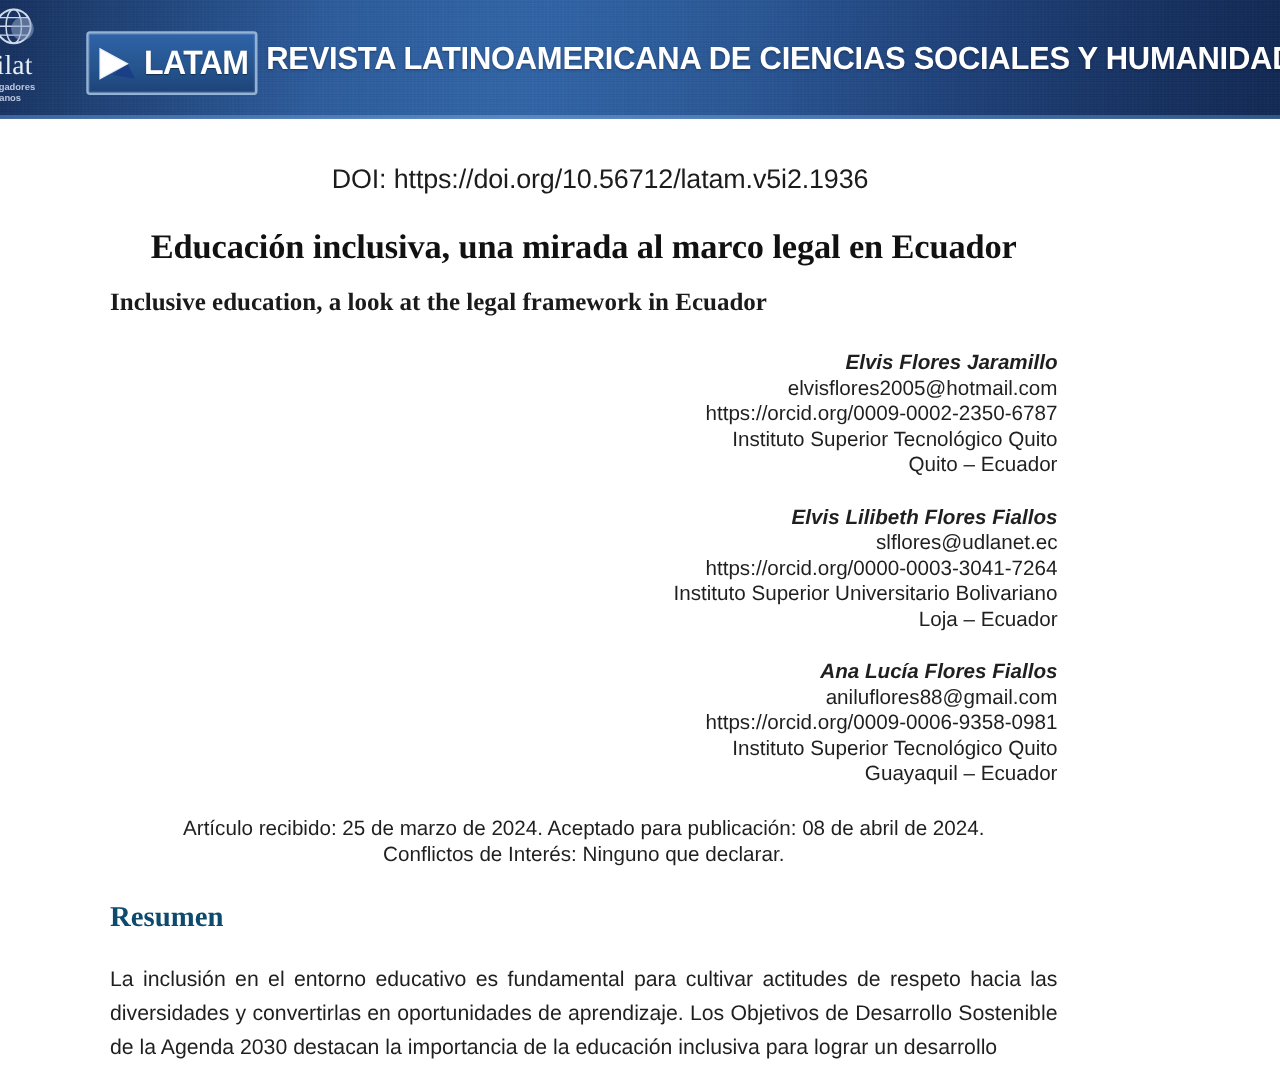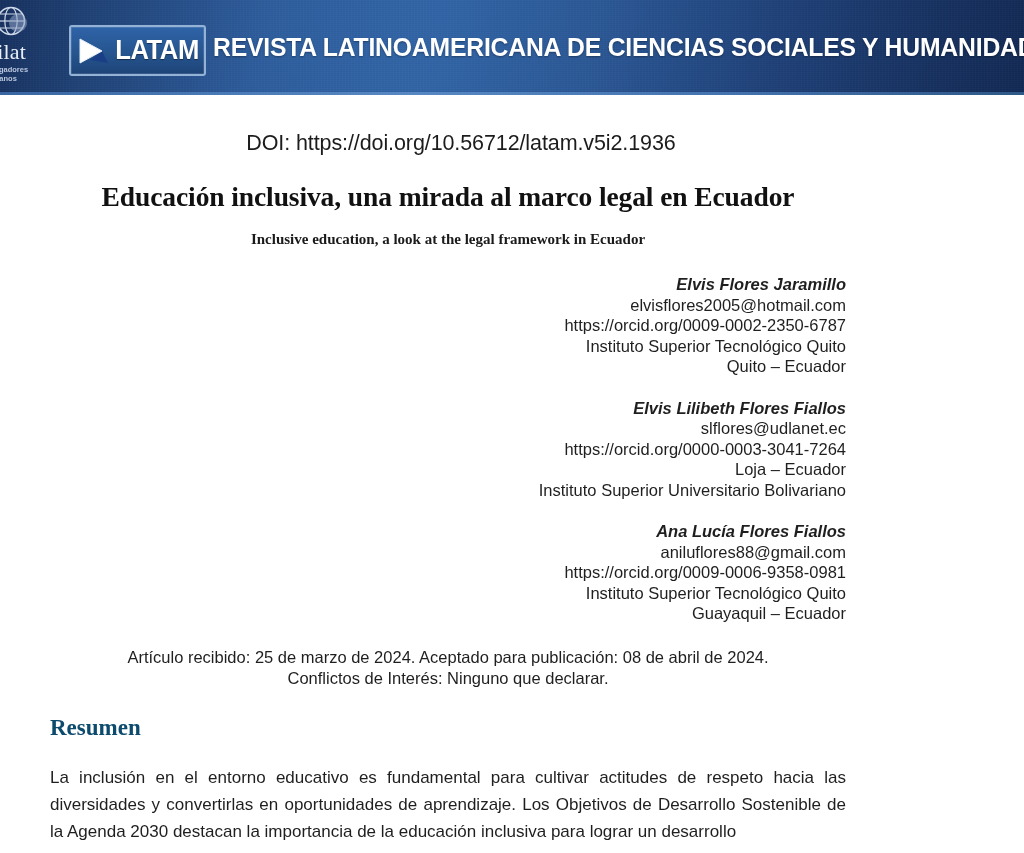--- a/index.html
+++ b/index.html
@@ -138,21 +138,21 @@
     text-shadow: 0 1px 2px rgba(0,0,0,.35);
     transform: scaleX(.97);
     transform-origin: left center;
   }
 
   
   .page {
     position: relative;
     width: 936px;
     box-sizing: border-box;
-    padding: 0 90px 0 50px;
+    padding: 0 90px 0 88px;
   }
 
   .doi {
     margin-top: 36px;
     text-align: center;
     font-size: 21.5px;
     color: #1c1c1c;
     letter-spacing: -0.1px;
     padding-left: 26px;
   }
@@ -161,23 +161,22 @@
     margin-top: 25px;
     text-align: center;
     font-family: "Liberation Serif", serif;
     font-weight: bold;
     font-size: 27.5px;
     color: #111111;
     letter-spacing: -0.1px;
   }
   .title-en {
     margin-top: 14px;
-    text-align: center;
     font-family: "Liberation Serif", serif;
-    font-size: 15px;
+    font-size: 20px;
     color: #1a1a1a;
   }
 
   .authors {
     margin-top: 26px;
   }
   .author-block {
     text-align: right;
     font-size: 16.5px;
     line-height: 20.5px;
@@ -270,22 +269,22 @@
       <div>elvisflores2005@hotmail.com</div>
       <div>https://orcid.org/0009-0002-2350-6787</div>
       <div>Instituto Superior Tecnológico Quito</div>
       <div>Quito – Ecuador</div>
     </div>
 
     <div class="author-block">
       <div class="author-name">Elvis Lilibeth Flores Fiallos</div>
       <div>slflores@udlanet.ec</div>
       <div>https://orcid.org/0000-0003-3041-7264</div>
+      <div>Instituto Superior Universitario Bolivariano</div>
       <div>Loja – Ecuador</div>
-      <div>Instituto Superior Universitario Bolivariano</div>
     </div>
 
     <div class="author-block">
       <div class="author-name">Ana Lucía Flores Fiallos</div>
       <div>aniluflores88@gmail.com</div>
       <div>https://orcid.org/0009-0006-9358-0981</div>
       <div>Instituto Superior Tecnológico Quito</div>
       <div>Guayaquil – Ecuador</div>
     </div>
 

